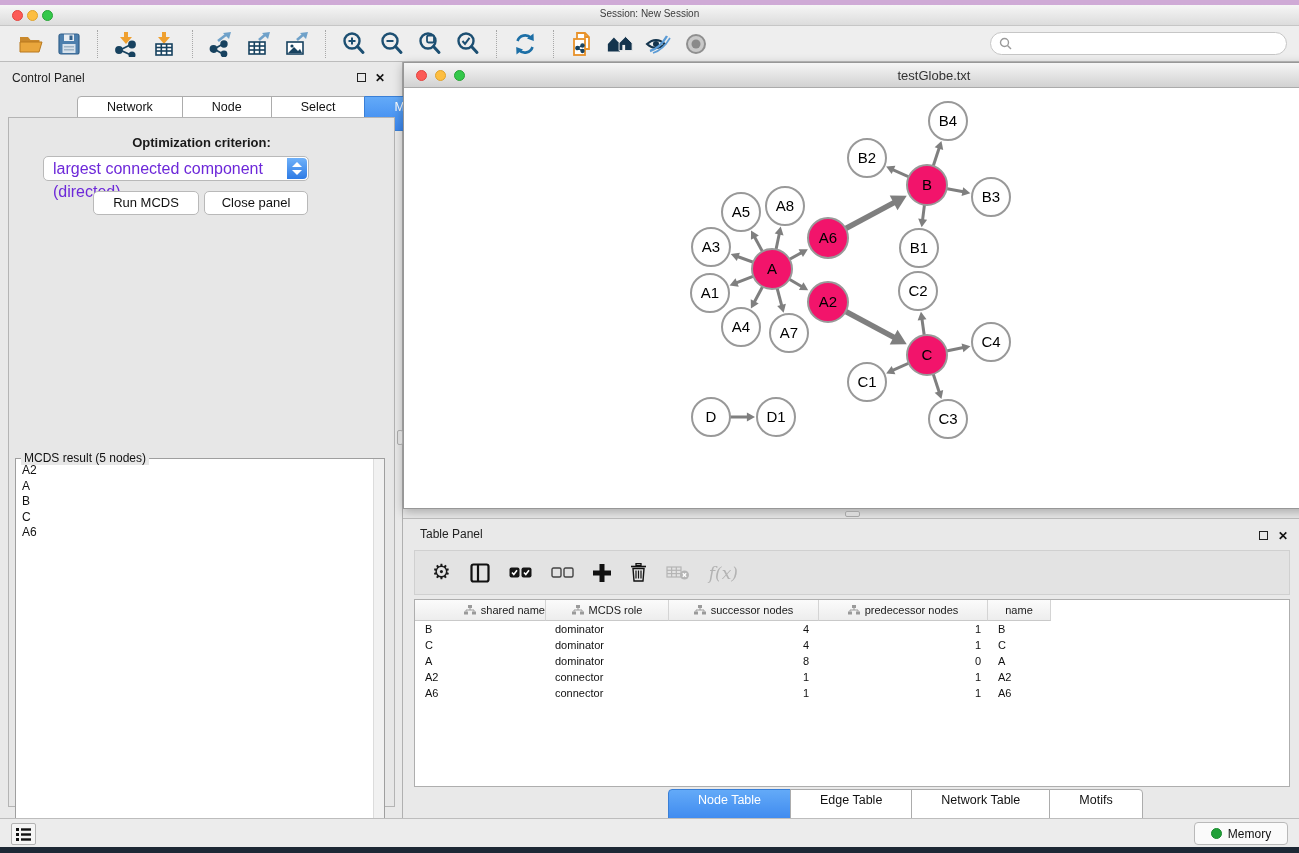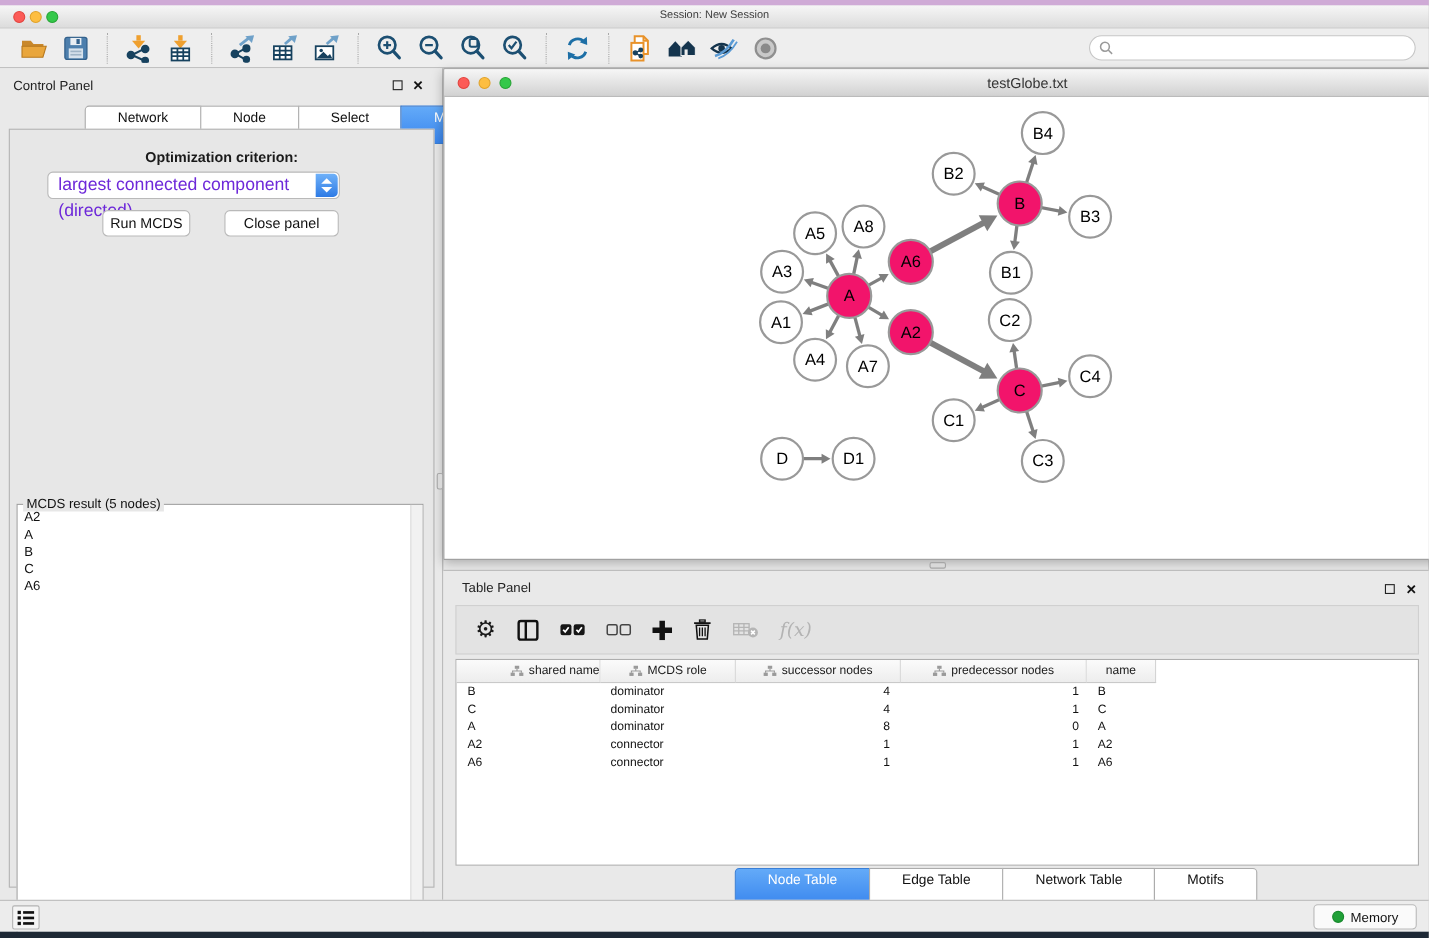--- a/index.html
+++ b/index.html
@@ -278,21 +278,21 @@
       </div>
     <div class="cp-content">
       <div class="opt-label">Optimization criterion:</div>
       <div class="dropdown">
         <span>largest connected component (directed)</span>
         <span class="dd-stepper">
             <span class="up"></span>
             <span class="dn"></span>
           </span>
       </div>
-      <div class="push-btn" style="left:84px; top:73px; width:80px;">Run MCDS</div>
+      <div class="push-btn" style="left:84px; top:73px; width:106px;">Run MCDS</div>
       <div class="push-btn" style="left:195px; top:73px; width:104px;">Close panel</div>
       <div class="result-group">
         <div class="result-legend">MCDS result (5 nodes)</div>
         <div class="mcds-list" id="mcds-list">
             <div class="mcds-item">A2</div>
             <div class="mcds-item">A</div>
             <div class="mcds-item">B</div>
             <div class="mcds-item">C</div>
             <div class="mcds-item">A6</div>
           </div>

